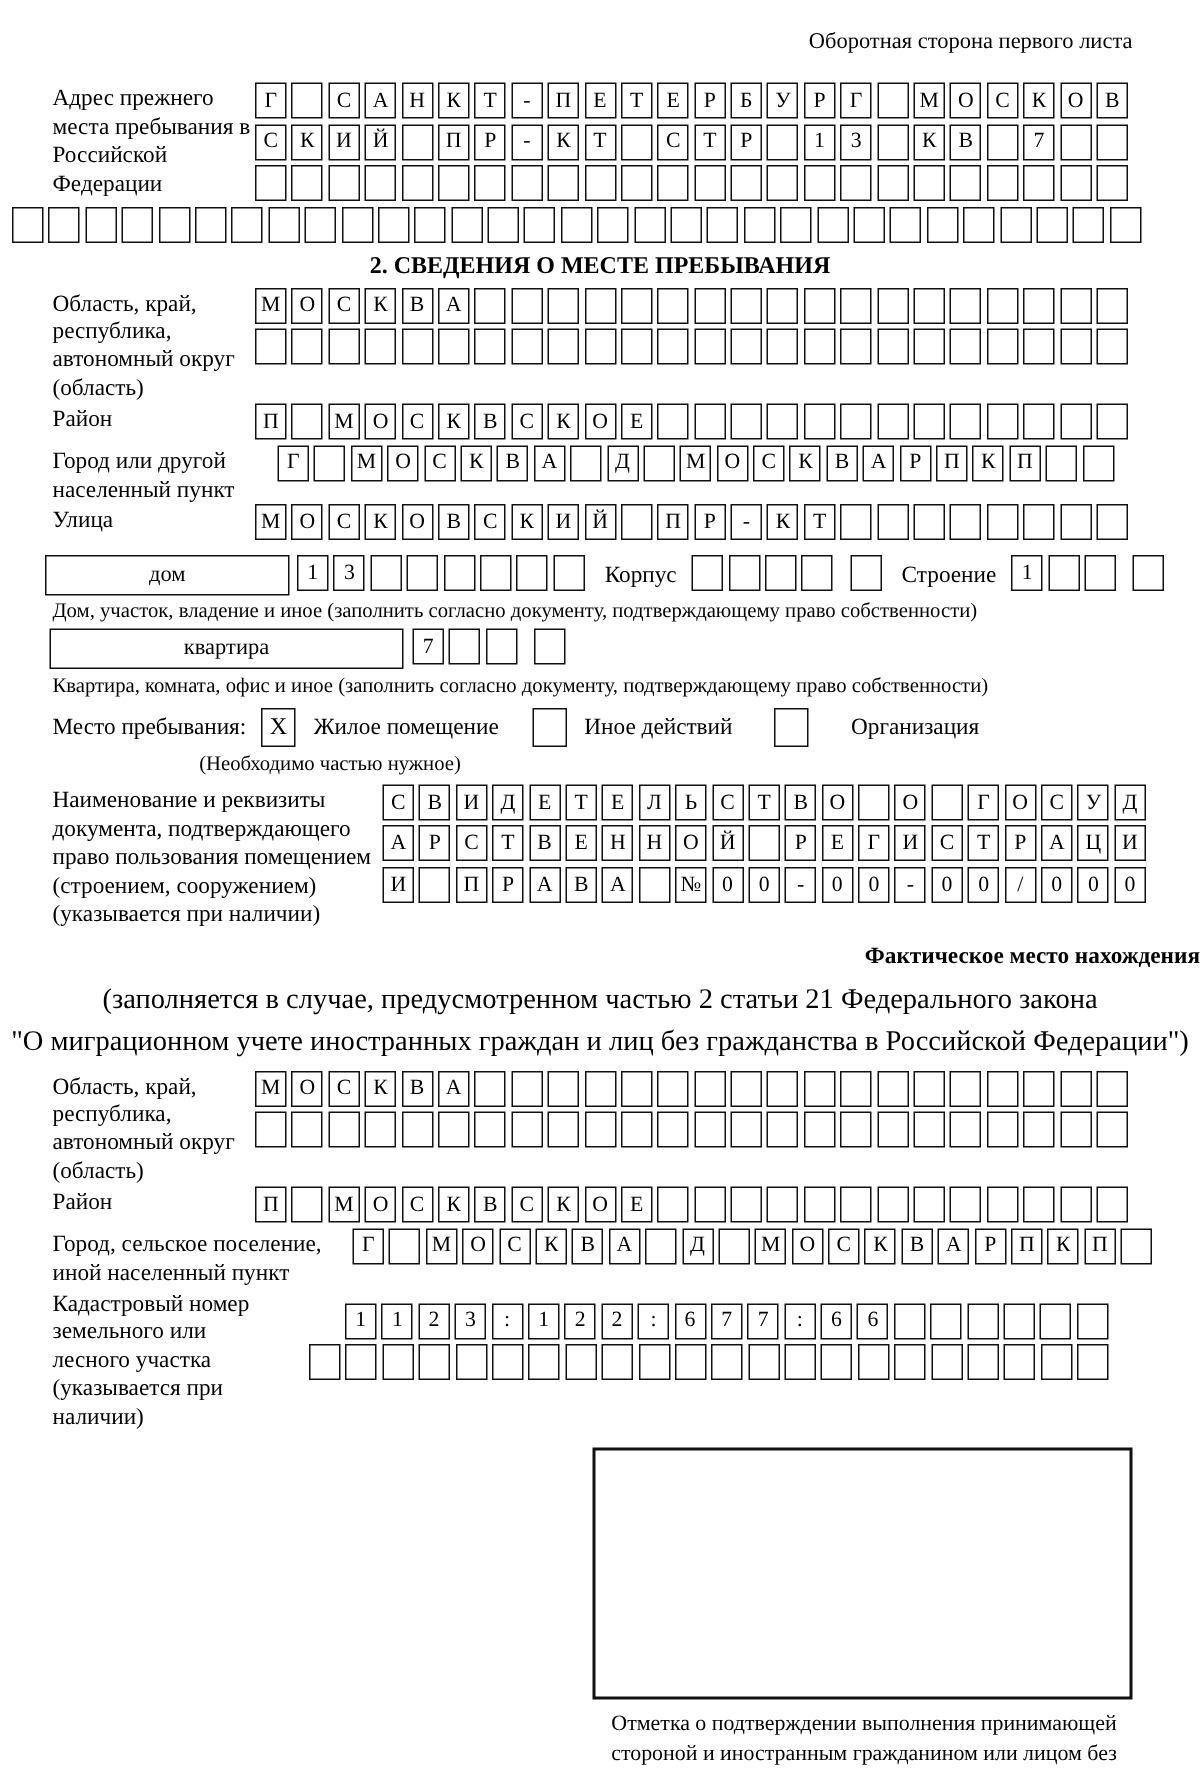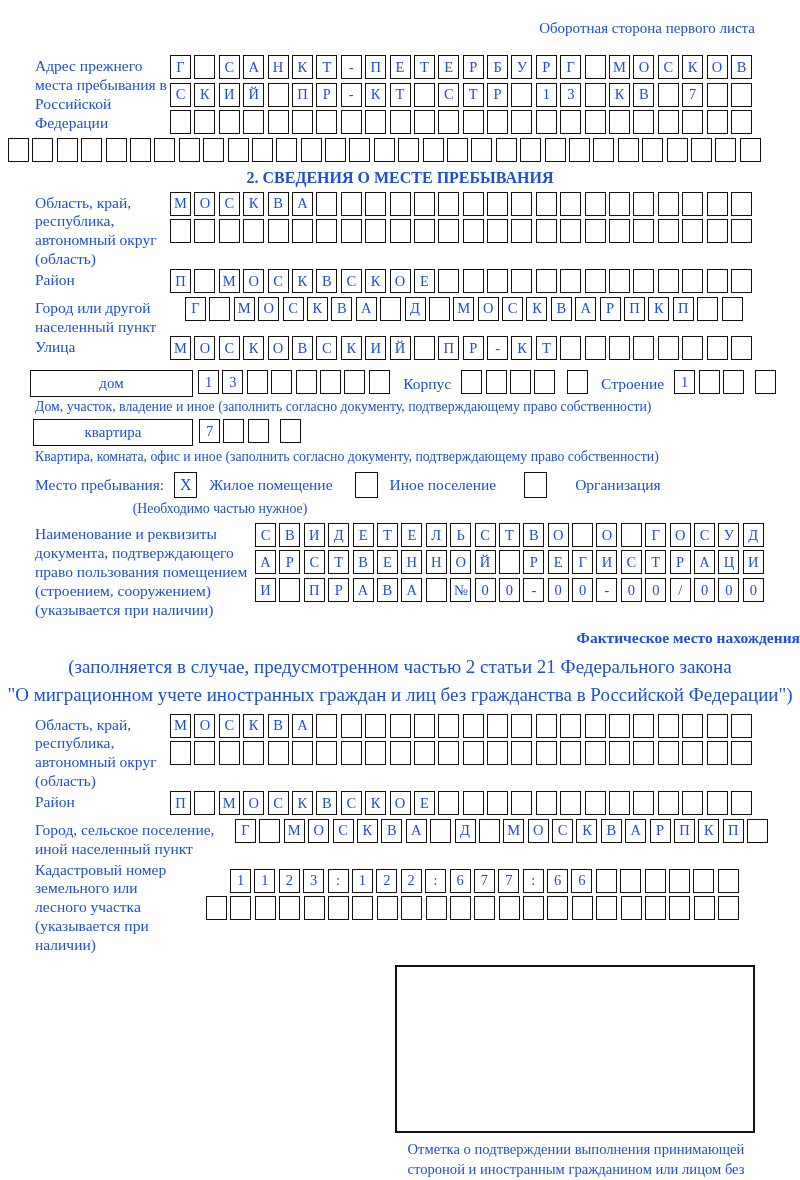--- a/index.html
+++ b/index.html
@@ -1,18 +1,18 @@
 <!DOCTYPE html>
 <html><head>
 <meta charset="utf-8">
 <style>
   html,body{margin:0;padding:0;background:#fff;}
   .page{
     position:relative; width:800px; height:1180px; overflow:hidden;
-    background:#fff; color:#1d4ed8;
+    background:#fff; color:#000000;
     font-family:"Liberation Serif","DejaVu Serif",serif;
   }
   .corner{ text-align:right; padding:20px 45px 0 0; font-size:15px; }
   .ml35{ margin-left:35px; }
   .frow{ display:flex; align-items:flex-start; }
   .lbl{ width:135px; flex:none; font-size:15.5px; line-height:1.22; padding-top:2px; }
   .lbl-wide{ width:220px; }
   .lbl-city2{ width:200px; }
   .boxcol{ display:flex; flex-direction:column; }
   .boxes{ display:flex; margin-bottom:3.5px; }
@@ -23,21 +23,21 @@
     font-size:14.5px; line-height:1;
   }
   .note{ font-size:13.4px; text-align:center; margin-top:2px; }
   .sec-title{ font-size:16px; font-weight:bold; text-align:center; margin:7px 0 5px 0; }
   .sub-title{ font-size:15.5px; font-weight:bold; text-align:right; margin:10px 0 6px 0; }
   .widebox{
     flex:none; box-sizing:border-box; border:1.6px solid #111; height:27px;
     display:flex; align-items:center; justify-content:center; font-size:15px;
   }
   .house-label{ width:163px; }
-  .apt-label{ width:160px; }
+  .apt-label{ width:236px; }
   .inline-lbl{ font-size:15.5px; line-height:27px; padding:0 10px; white-space:nowrap; }
   .gap-last .cell:last-child{ margin-left:8px; }
   .house-row{ margin:6px 0 2px 0; }
   .apt-row{ margin:4px 0 2px 0; }
   .note-left{ font-size:13.8px; margin:1px 0 2px 35px; text-align:left; }
   .stay-row{ display:flex; align-items:center; margin:7px 0 0 35px; font-size:15.5px; }
   .chk{
     flex:none; width:23px; height:26px; box-sizing:border-box; border:1.6px solid #111;
     display:flex; align-items:center; justify-content:center; font-size:16px; margin:0 12px 0 10px;
   }
@@ -368,21 +368,21 @@
         <span class="cell"></span>
       </div>
   </div>
   <div class="note-left">Квартира, комната, офис и иное (заполнить согласно документу, подтверждающему право собственности)</div>
 
   <div class="stay-row">
     <span>Место пребывания:</span>
     <span class="chk">X</span>
     <span>Жилое помещение</span>
     <span class="chk" style="margin-left:22px;"></span>
-    <span>Иное поселение</span>
+    <span>Иное действий</span>
     <span class="chk" style="margin-left:28px;margin-right:28px;"></span>
     <span>Организация</span>
   </div>
   <div class="stay-note">(Необходимо частью нужное)</div>
 
   <div class="frow ml35">
     <div class="lbl lbl-wide">Наименование и реквизиты документа, подтверждающего право пользования помещением (строением, сооружением) (указывается при наличии)</div>
     <div class="boxcol">
       <div class="boxes">
           <span class="cell">С</span>

